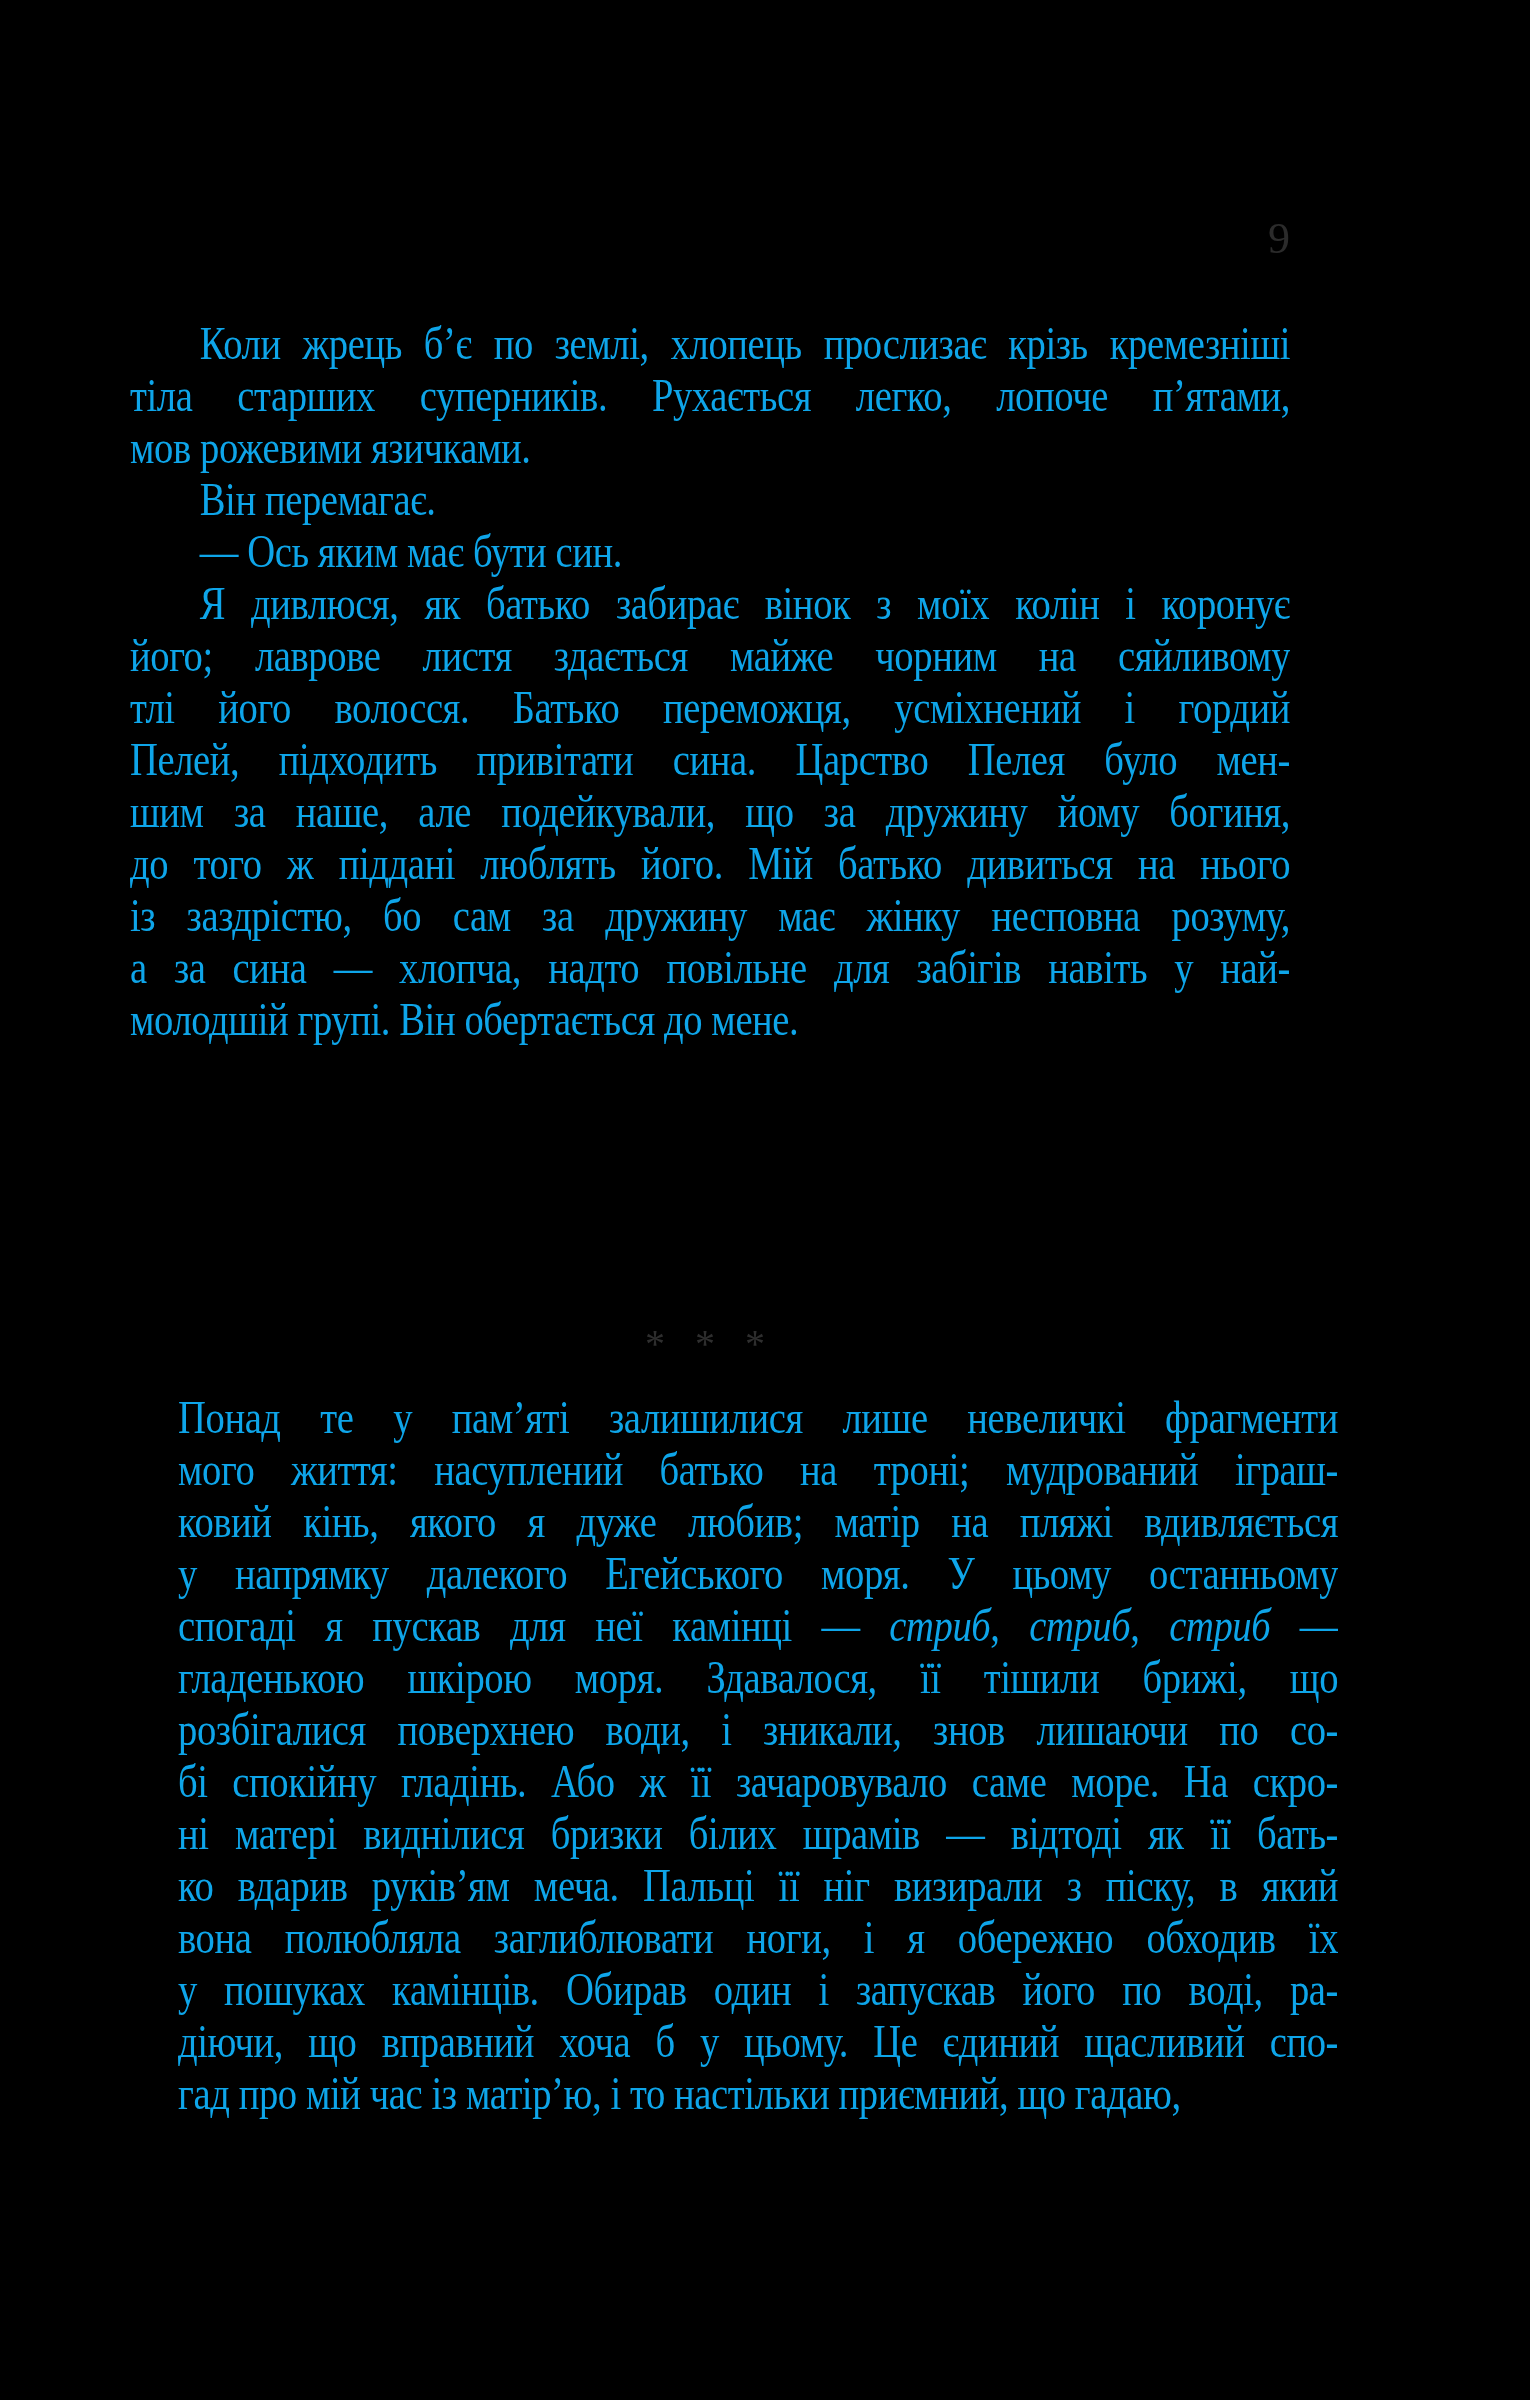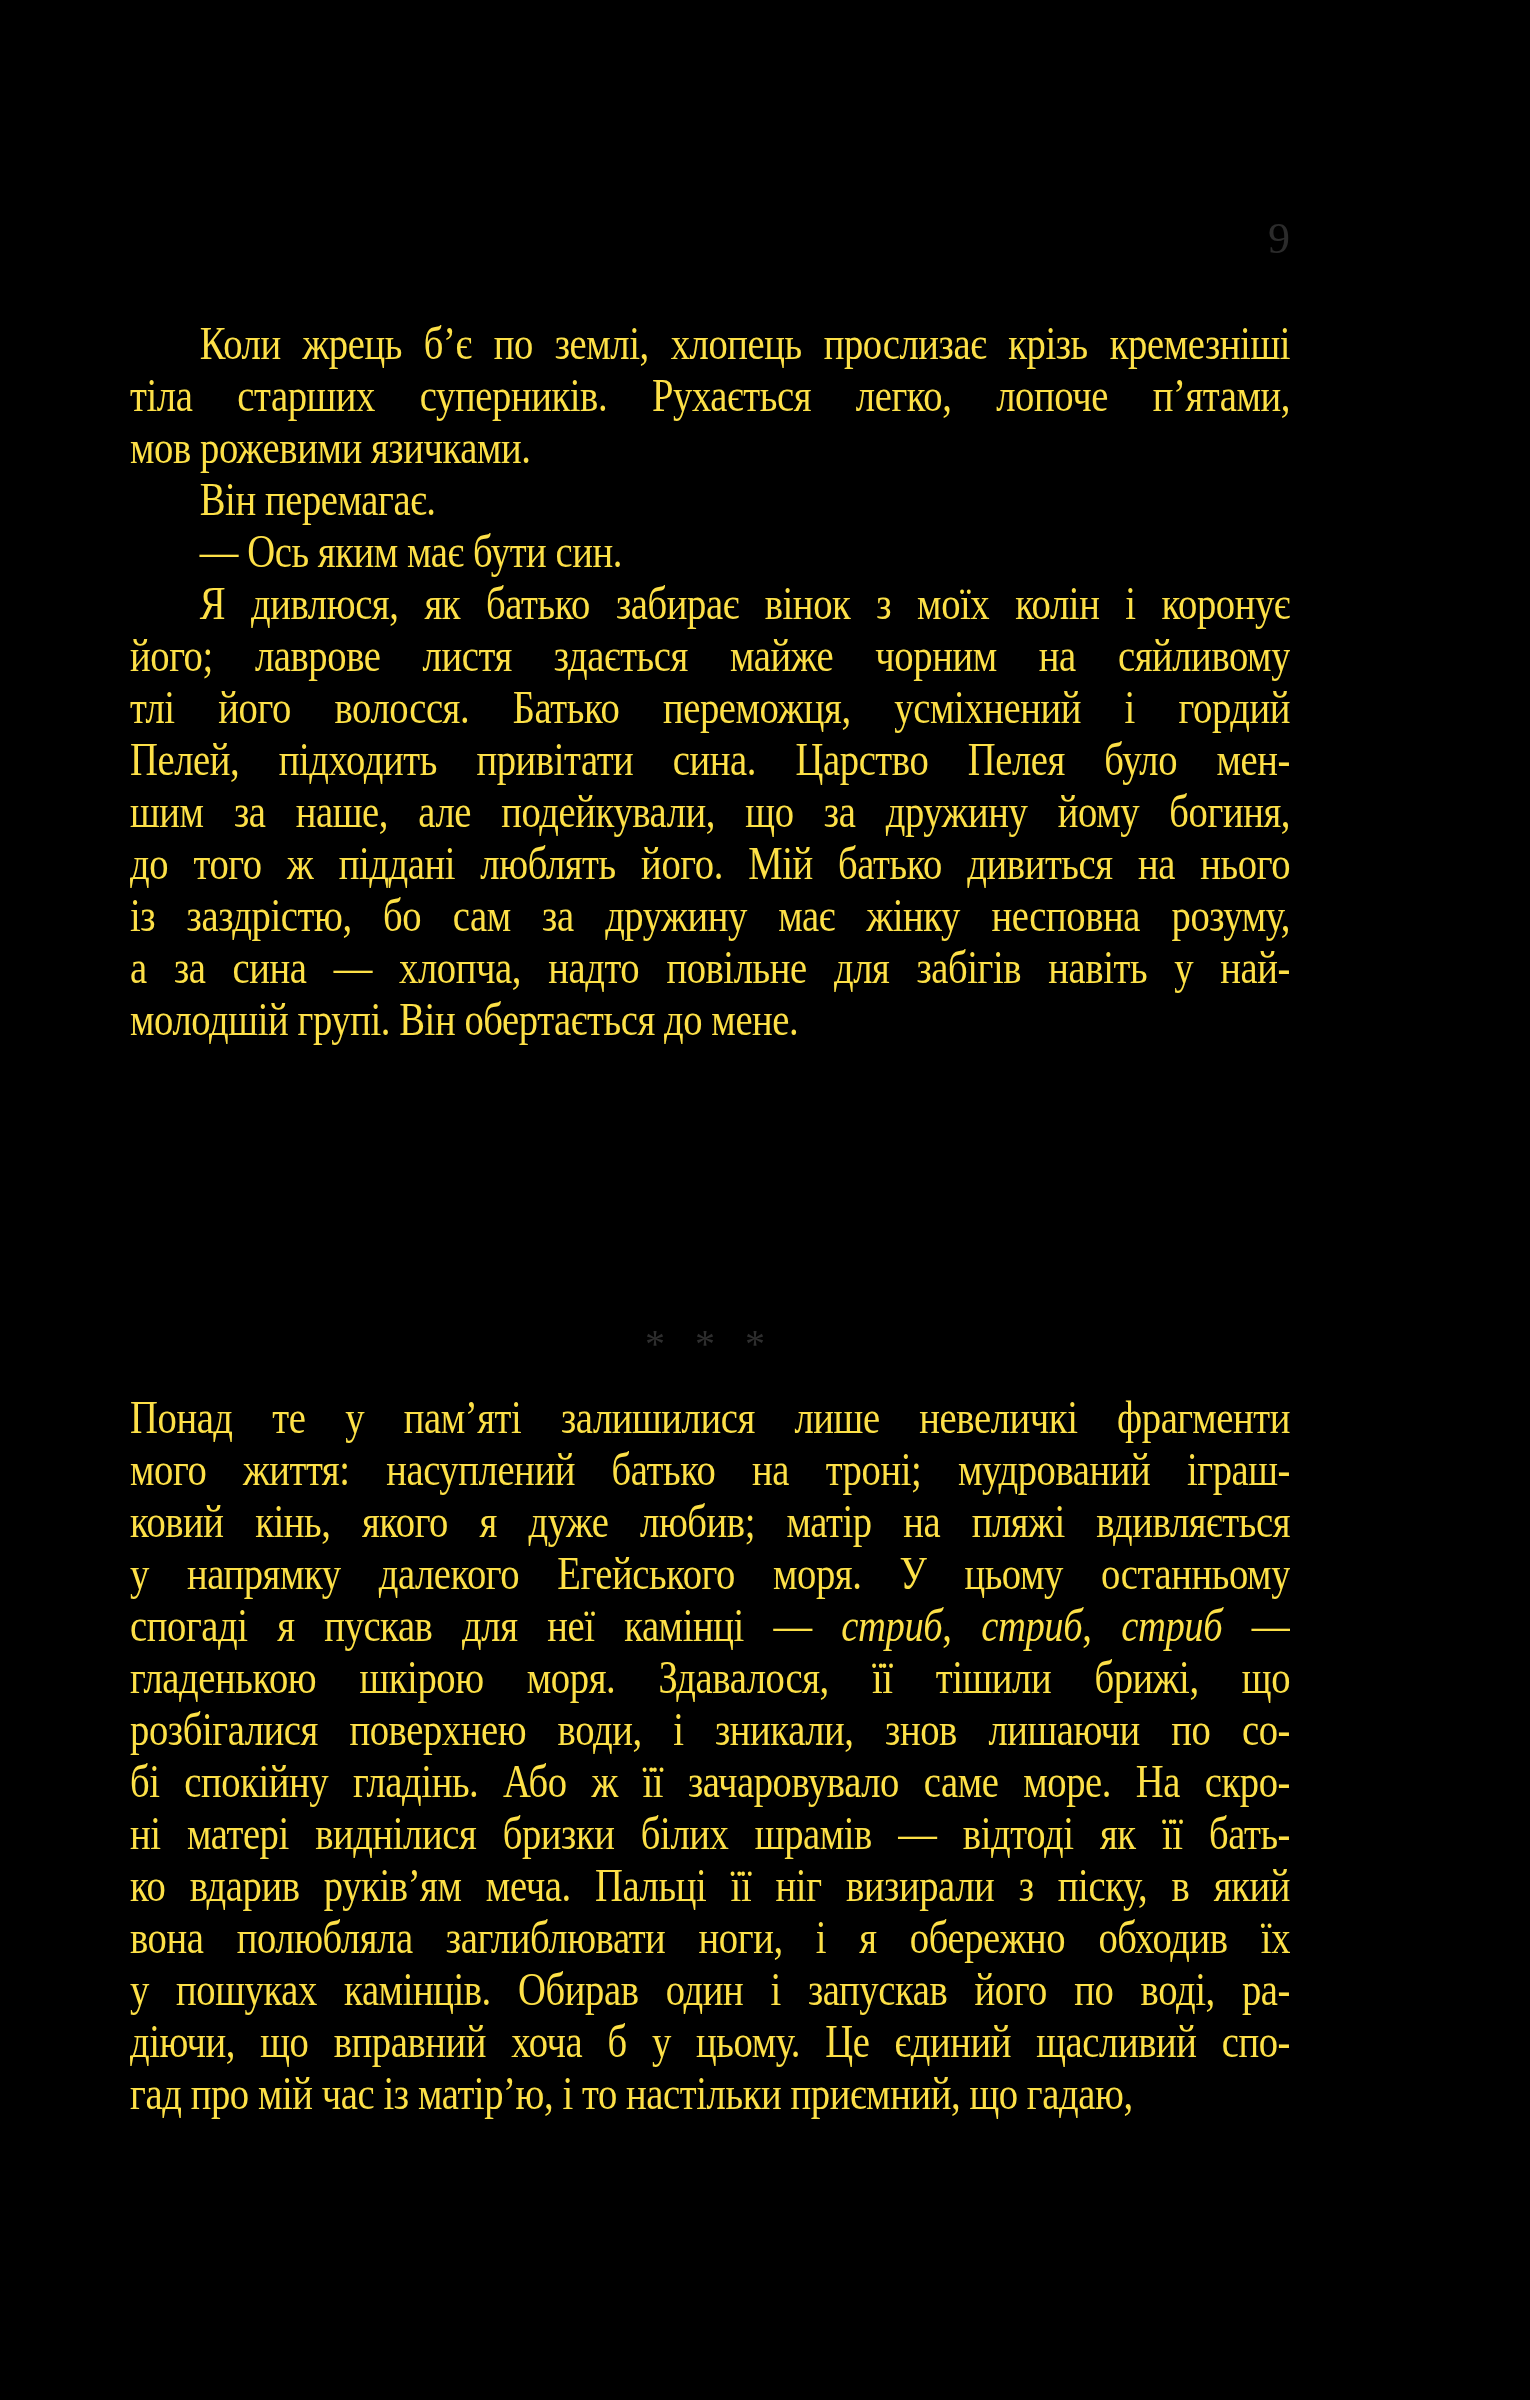--- a/index.html
+++ b/index.html
@@ -26,24 +26,24 @@
     width: 1160px;
     text-align: right;
     font-size: 44px;
     line-height: 46px;
     color: #2b2b2b;
   }
   .text-column {
     position: absolute;
     left: 130px;
     width: 1160px;
-    color: #fde047;
+    color: #0ea5e9;
   }
   .section1 { top: 318px; }
-  .section2 { top: 1392px; }
+  .section2 { top: 1392px; margin-left: 48px; }
   .line {
     height: 52px;
     line-height: 52px;
     font-size: 46px;
     letter-spacing: -0.5px;
     overflow: hidden;
     width: 1381px;              
     transform: scaleX(0.84);    
     transform-origin: 0 0;
     white-space: normal;

